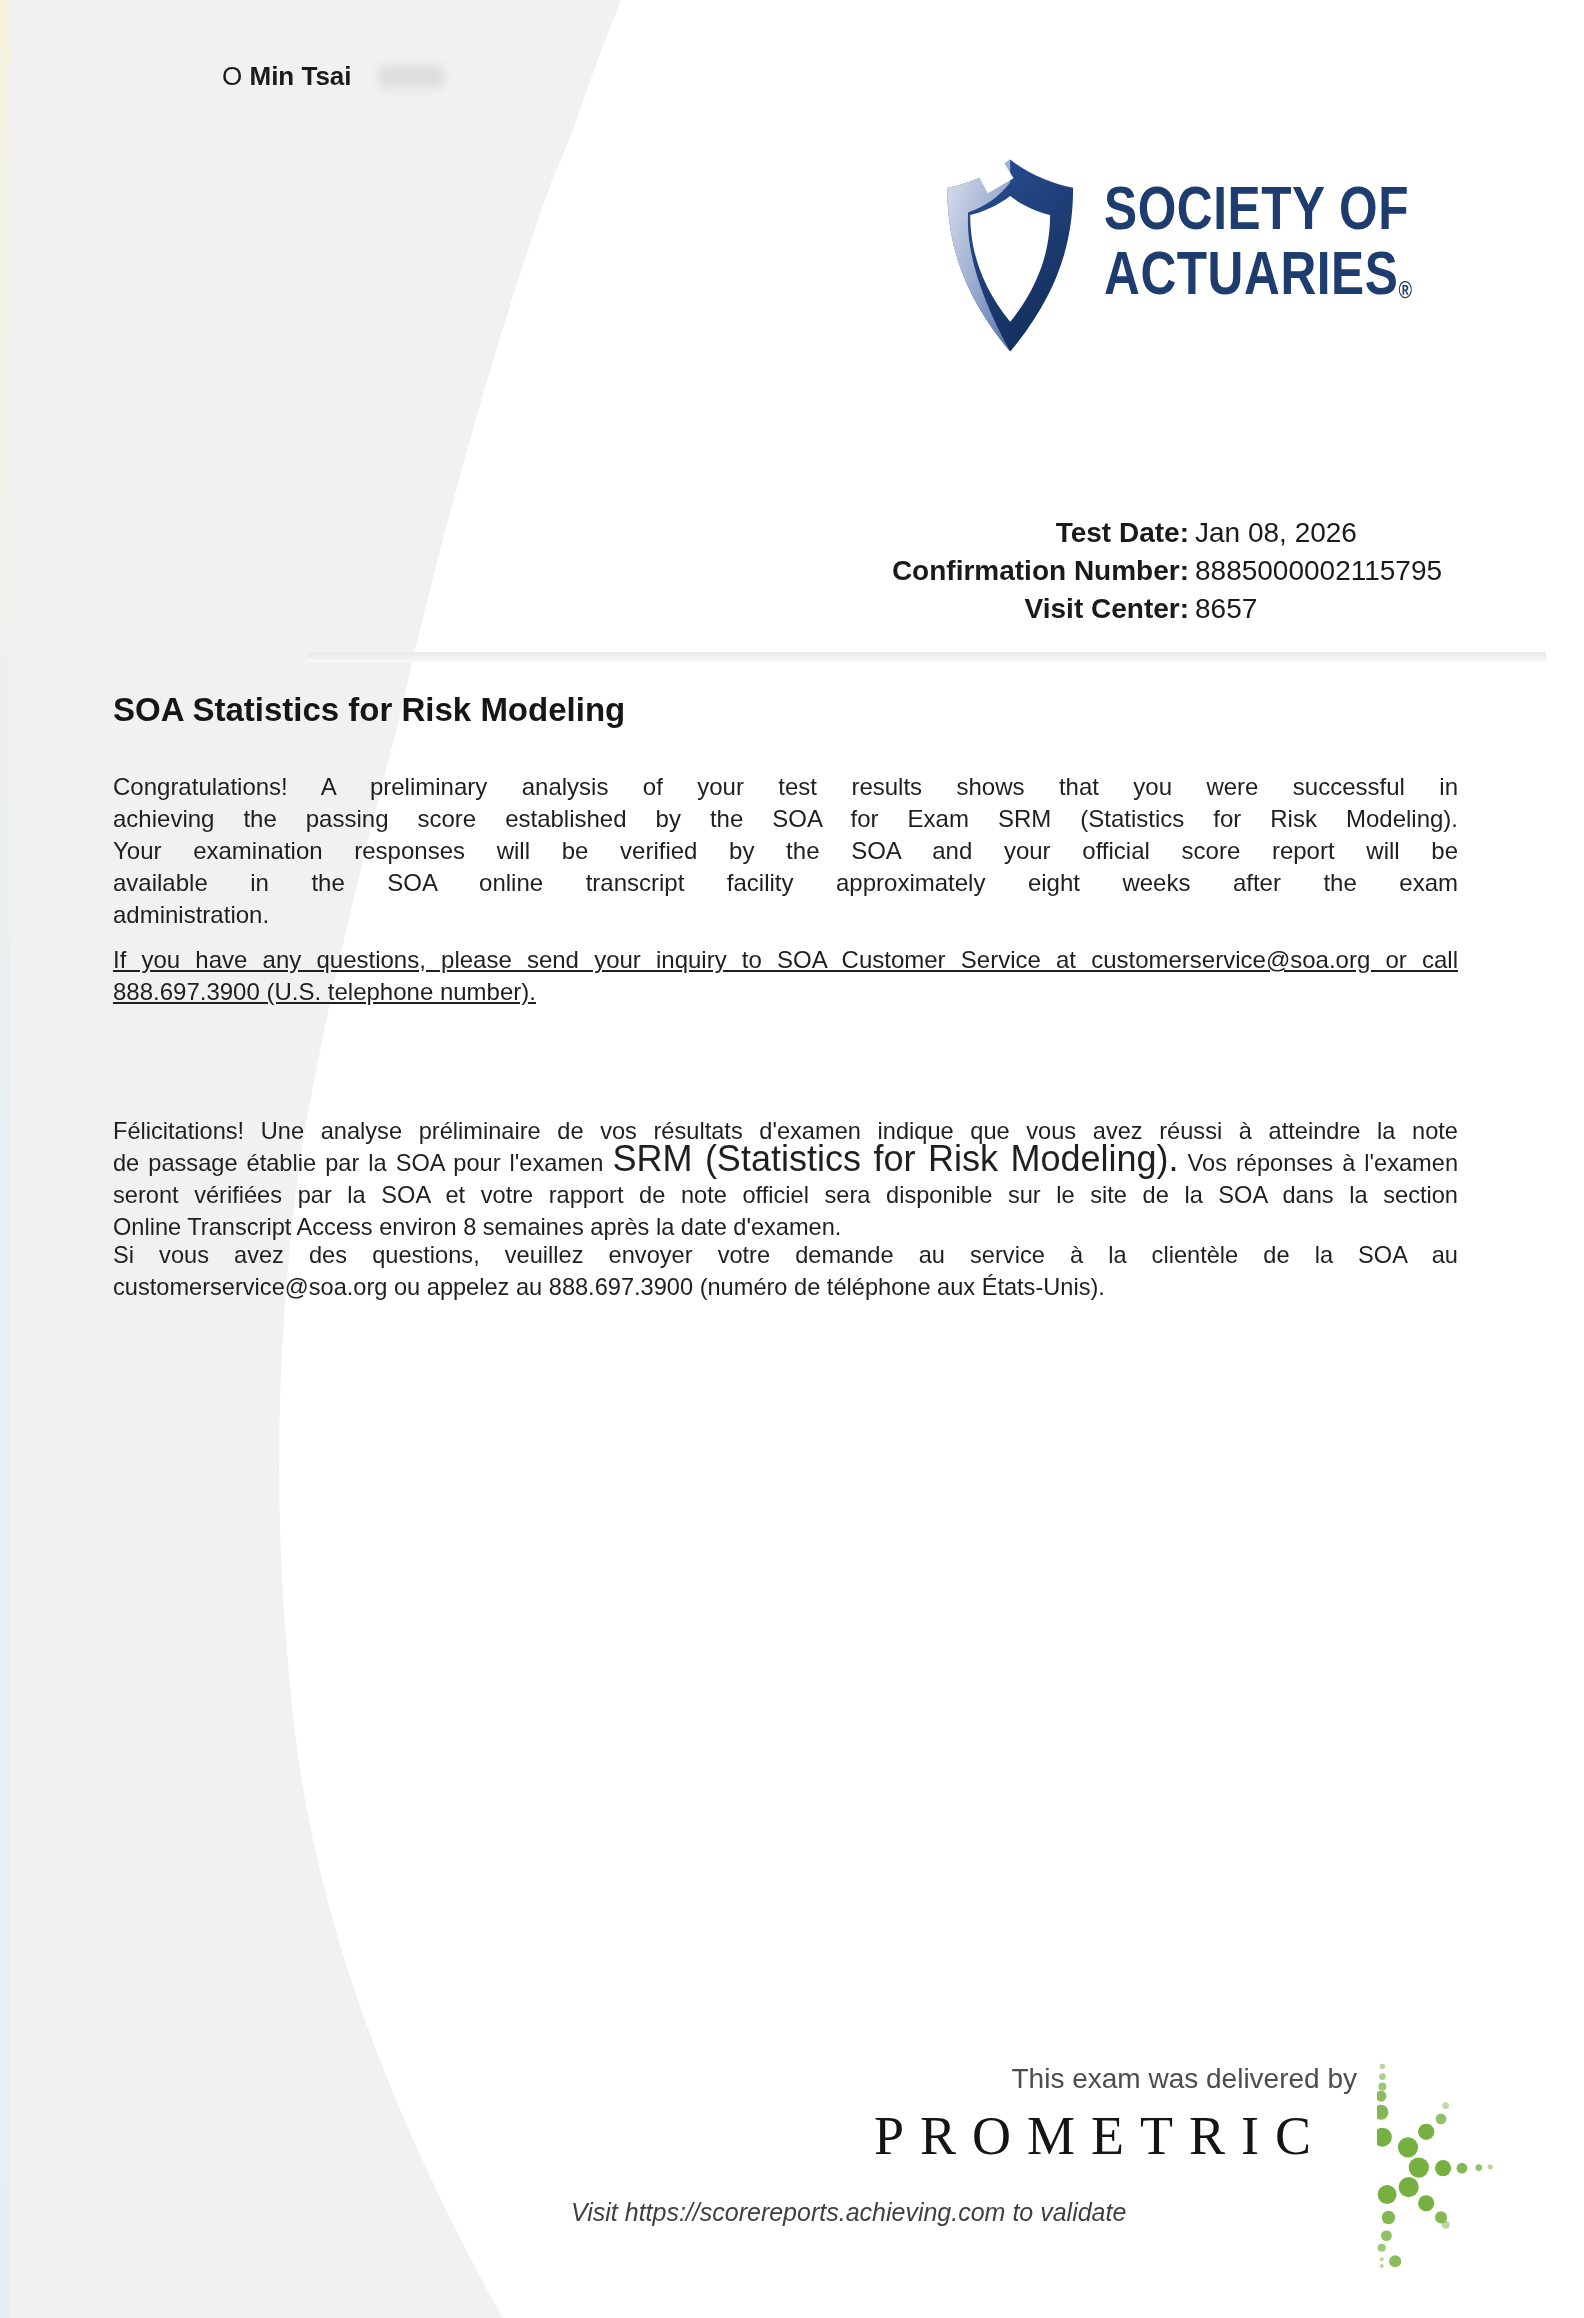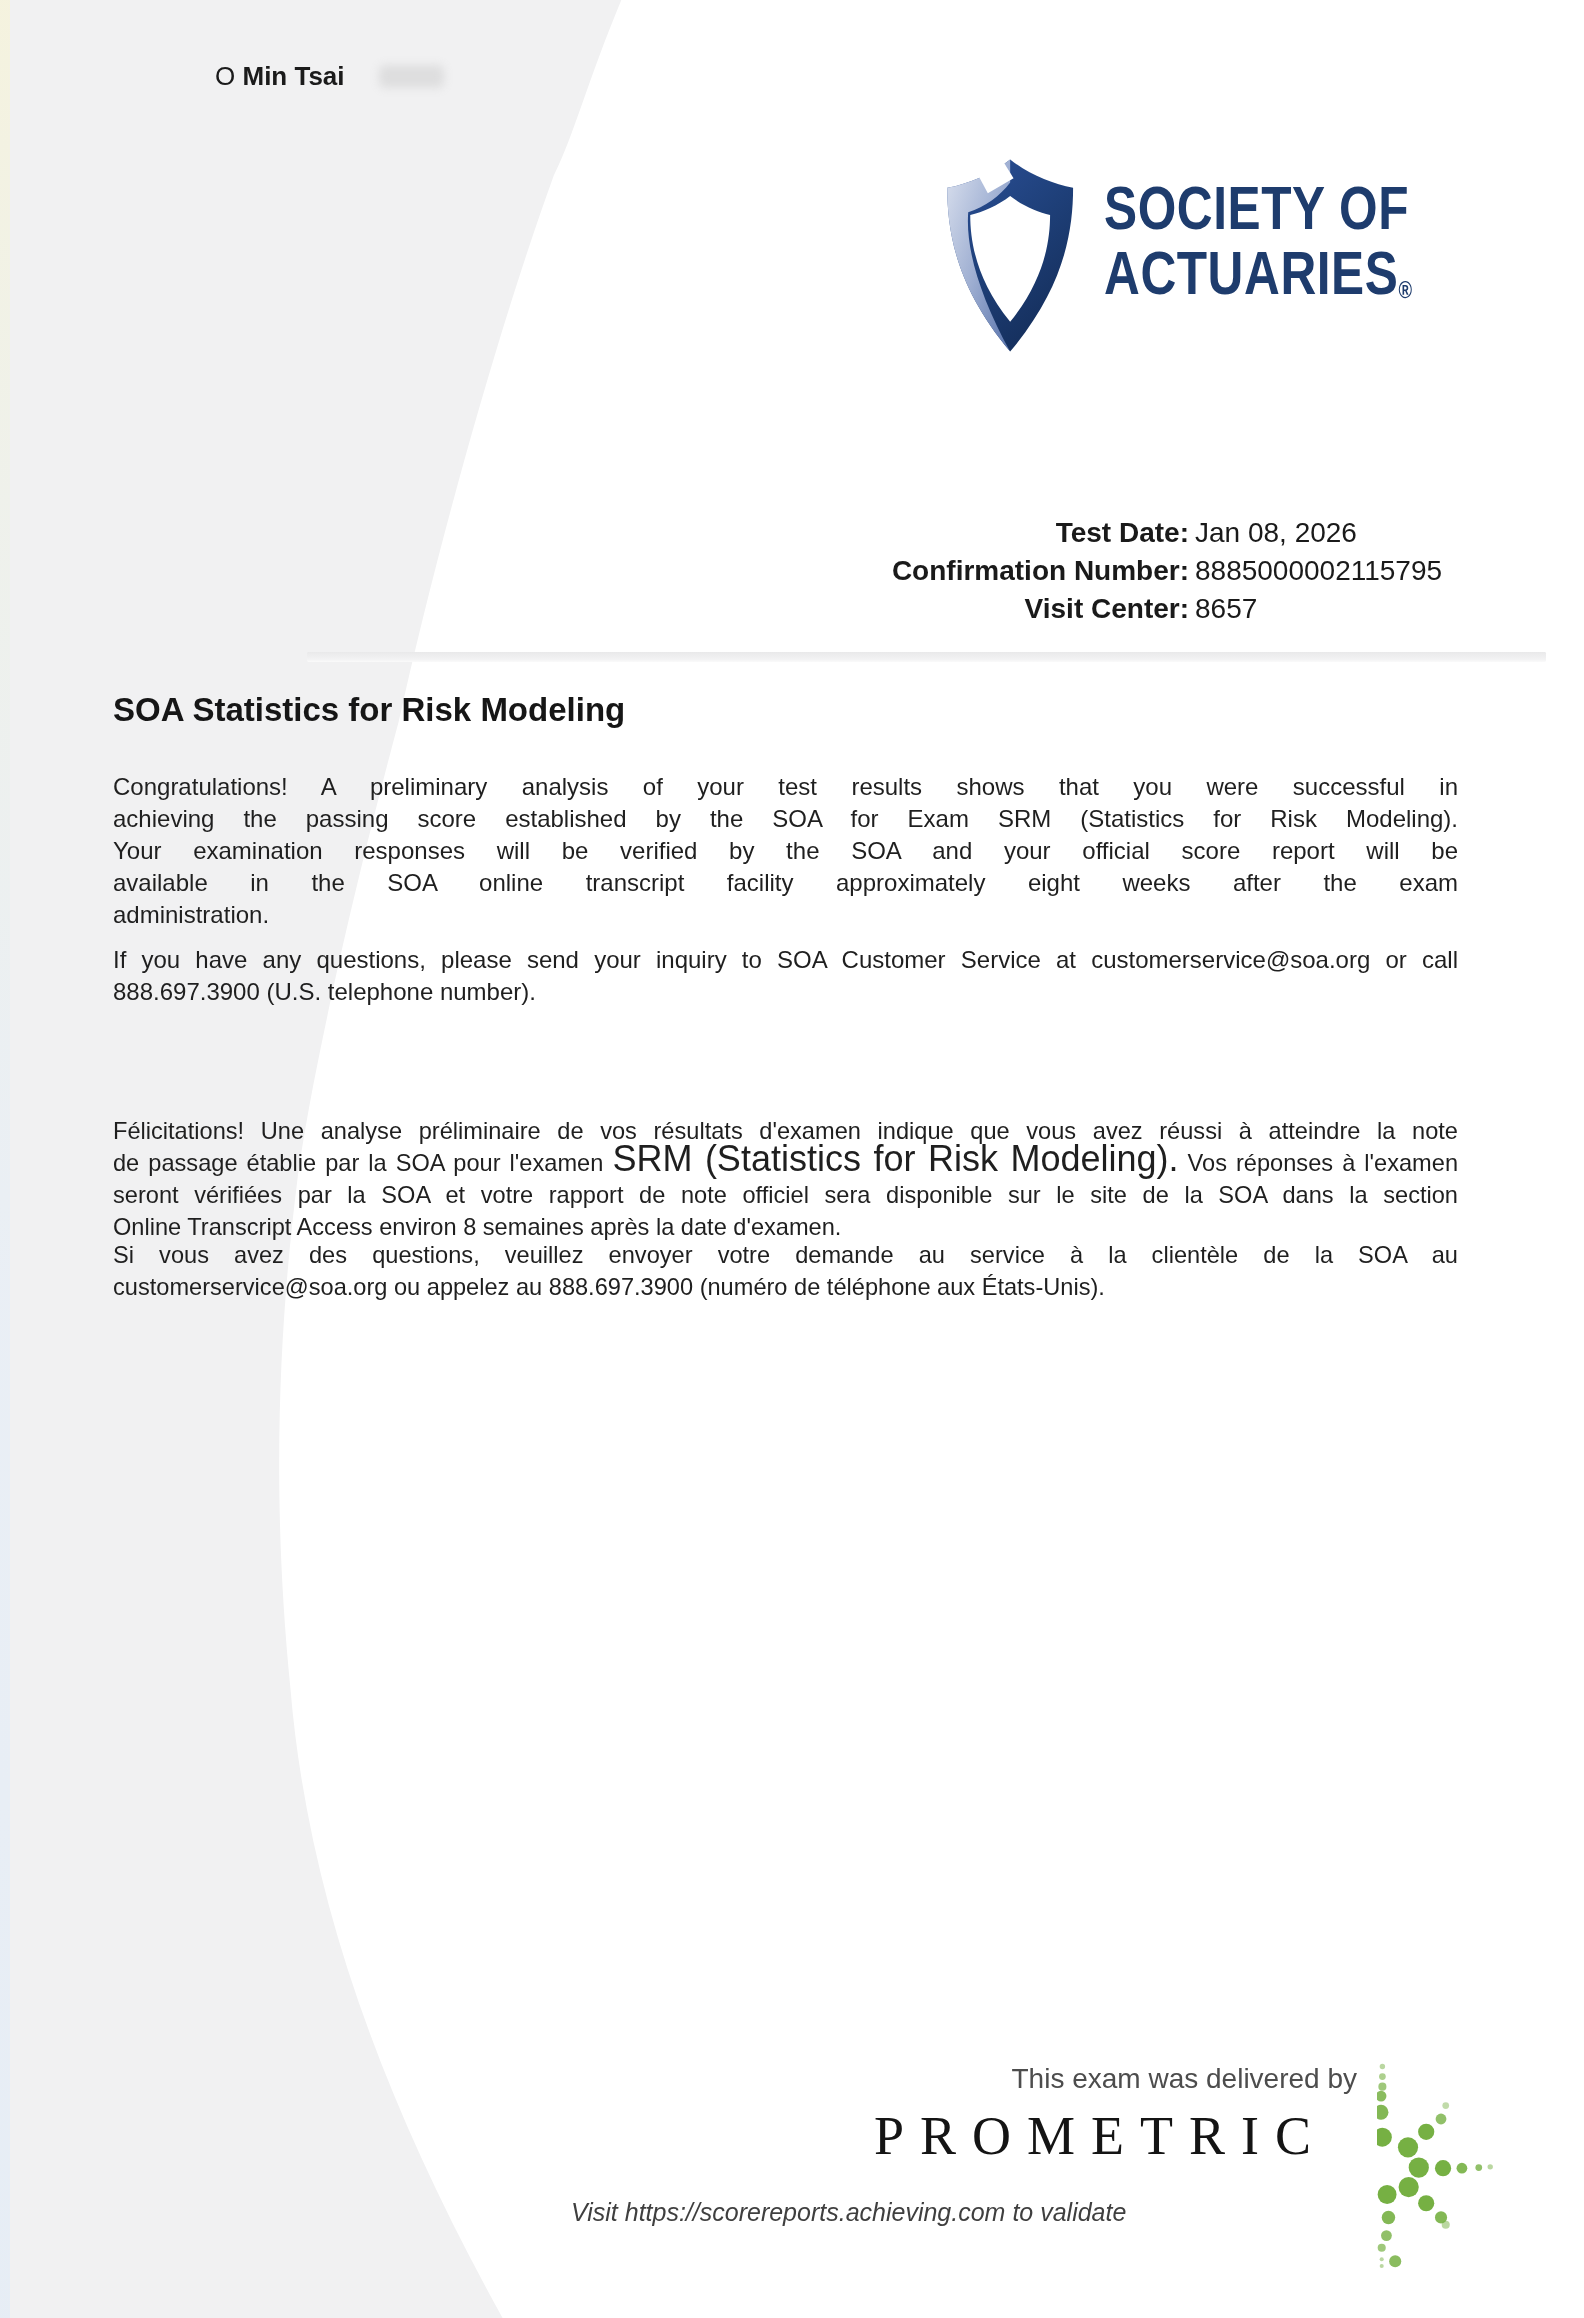--- a/index.html
+++ b/index.html
@@ -8,42 +8,42 @@
     font-family:"Liberation Sans","DejaVu Sans",sans-serif; color:#202020; overflow:hidden;
   }
   .abs{position:absolute;}
   
   .swoosh-svg{left:0;top:0;}
   .edge-strip{
     left:0;top:0;width:9.5px;height:2319px;opacity:.75;
     background:linear-gradient(180deg,#f6f3d8 0%,#eef1e9 22%,#e7eef6 55%,#e3ecf6 100%);
   }
   
-  .candidate{left:215px;top:61px;font-size:26px;line-height:30px;color:#1b1b1b;white-space:nowrap;}
+  .candidate{left:222px;top:61px;font-size:26px;line-height:30px;color:#1b1b1b;white-space:nowrap;}
   .candidate .bold{font-weight:bold;}
   .smudge{left:379px;top:65px;width:65px;height:23px;background:#9a9a9a;opacity:.22;filter:blur(4.7px);border-radius:5.4px;}
   .soa-logo{left:937px;top:153px;width:513px;height:209px;}
   .soa-shield{position:absolute;left:0;top:1.4px;}
   .soa-wordmark{position:absolute;left:167px;top:21.6px;color:#1e3c6d;font-weight:bold;
     transform:scaleX(0.8);transform-origin:left top;white-space:nowrap;}
   .soa-line1{font-size:62px;line-height:65px;letter-spacing:0.7px;}
   .soa-line2{font-size:62px;line-height:65px;letter-spacing:0.7px;}
   .soa-reg{font-size:23px;vertical-align:-4px;letter-spacing:0;}
   
   .test-info{left:743px;top:514px;width:749px;display:grid;grid-template-columns:446px auto;
     font-size:28px;line-height:38px;column-gap:6px;color:#1a1a1a;}
   .ti-label{font-weight:bold;text-align:right;white-space:nowrap;}
   .ti-value{text-align:left;white-space:nowrap;}
   .divider{left:307px;top:652px;width:1239px;height:10px;
     background:linear-gradient(180deg,#e9e9ea 0%,#f2f2f3 70%,#fafafa 100%);border-radius:1.4px;}
   
   .exam-title{left:113px;top:691px;font-size:33px;font-weight:bold;line-height:38px;color:#161616;white-space:nowrap;}
   .para{left:113px;width:1345px;font-size:24px;line-height:32px;color:#1f1f1f;}
   .para-en-1{top:751px;margin-top:20px;}
-  .para-en-2{top:944px;}
+  .para-en-2{top:944px;text-decoration:underline;}
   .para-fr-1{top:1078px;font-size:23.6px;margin-top:37px;}
   .para-fr-2{top:1239px;font-size:23.6px;}
   .jline{text-align:justify;text-align-last:justify;}
   .jline.last{text-align-last:left;}
   .fr-big{font-size:36px;line-height:0.7px;}
   
   .delivered-by{left:945px;top:2063px;width:412px;text-align:right;font-size:28px;color:#4d4d4d;white-space:nowrap;}
   .prometric-word{left:874px;top:2105px;font-family:"Liberation Serif","DejaVu Serif",serif;
     font-size:54px;letter-spacing:16px;color:#141414;white-space:nowrap;}
   .prometric-spark{left:1377px;top:2039px;}

